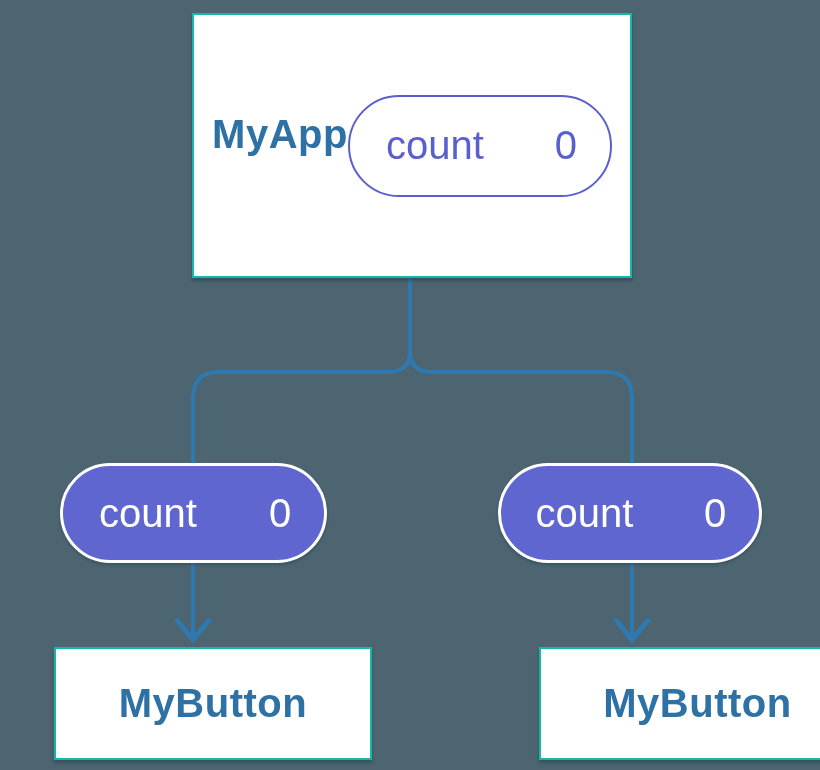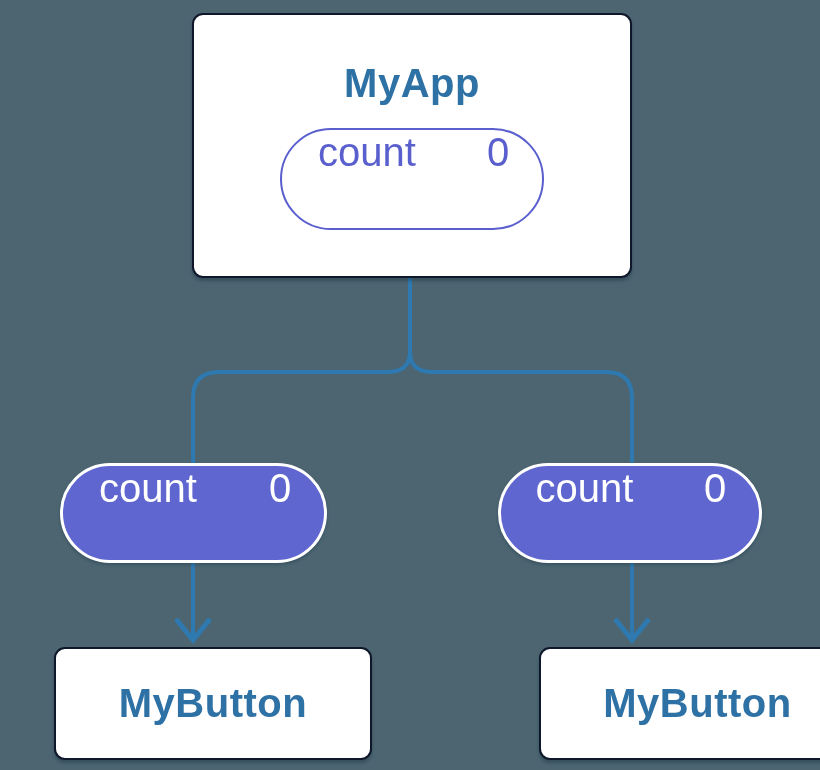--- a/index.html
+++ b/index.html
@@ -16,27 +16,27 @@
   }
   .connector-layer {
     position: absolute;
     left: 0; top: 0;
     width: 820px; height: 770px;
     z-index: 0;
   }
   .node-card {
     position: absolute;
     background: #ffffff;
-    border: 2px solid #0f172a;
-    border-radius: 11px;
+    border: 2px solid #14b8a6;
+    border-radius: 0;
     box-shadow: 0 3px 3px rgba(18, 42, 60, 0.35);
     z-index: 1;
     box-sizing: border-box;
     display: flex;
-    flex-direction: column;
+    flex-direction: row;
     align-items: center;
     justify-content: center;
   }
   .root-card {
     left: 192px; top: 13px;
     width: 440px; height: 265px;
   }
   .leaf-card {
     display: flex;
     align-items: center;
@@ -48,21 +48,21 @@
   .node-title {
     font-size: 40px;
     font-weight: 600;
     color: #2e71a5;
     letter-spacing: 0.5px;
   }
   .root-card .node-title { margin-bottom: 22px; }
 
   .pill {
     display: flex;
-    align-items: flex-start;
+    align-items: center;
     box-sizing: border-box;
     border-radius: 60px;
     overflow: hidden;
   }
   .pill-state {
     width: 264px; height: 102px;
     background: #ffffff;
     border: 2px solid #5a5fce;
     color: #5a5fce;
   }

